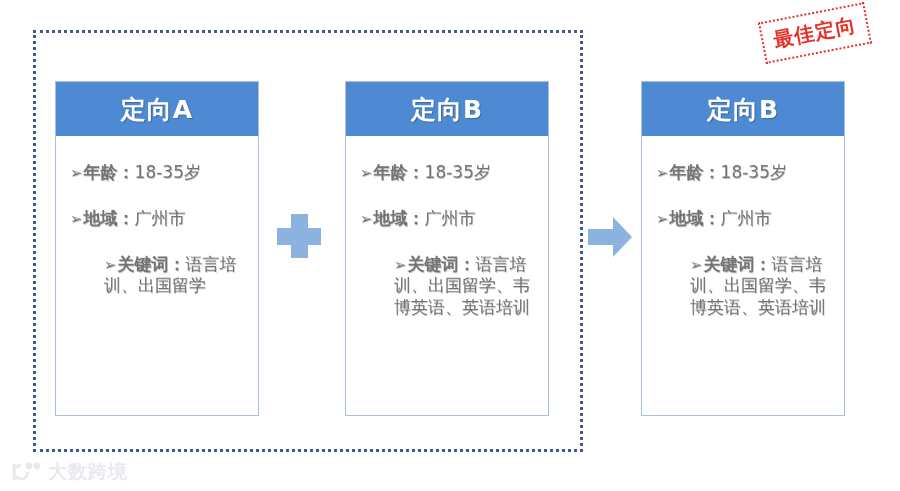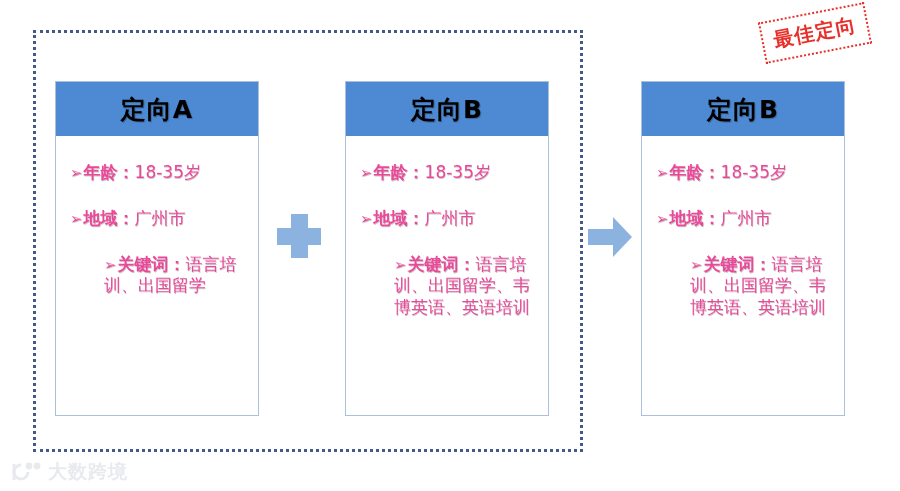--- a/index.html
+++ b/index.html
@@ -44,38 +44,38 @@
     border: 1px solid #a9c1dd;
     background: #ffffff;
   }
   .card-a { left: 55px; }
   .card-b { left: 345px; }
   .card-c { left: 641px; }
 
   .card-header {
     height: 54px;
     background: #4e8ad3;
-    color: #000000;
+    color: #ffffff;
     display: flex;
     align-items: center;
     justify-content: center;
     font-size: 25px;
     font-weight: bold;
     letter-spacing: 1px;
     text-shadow: 1px 1px 1px rgba(0,0,0,0.25);
   }
 
   .card-body {
     padding: 26px 12px 0 14px;
     box-sizing: border-box;
   }
 
   .attr {
     font-size: 17px;
-    color: #ec4899;
+    color: #737373;
     line-height: 1.28;
     margin-bottom: 24px;
     text-shadow: 0.6px 0.6px 0 rgba(0,0,0,0.22);
   }
   .attr:last-child { margin-bottom: 0; margin-left: 34px; }
   .attr-keywords { margin-bottom: 0; }
 
   .bullet {
     font-weight: bold;
     font-size: 15px;

